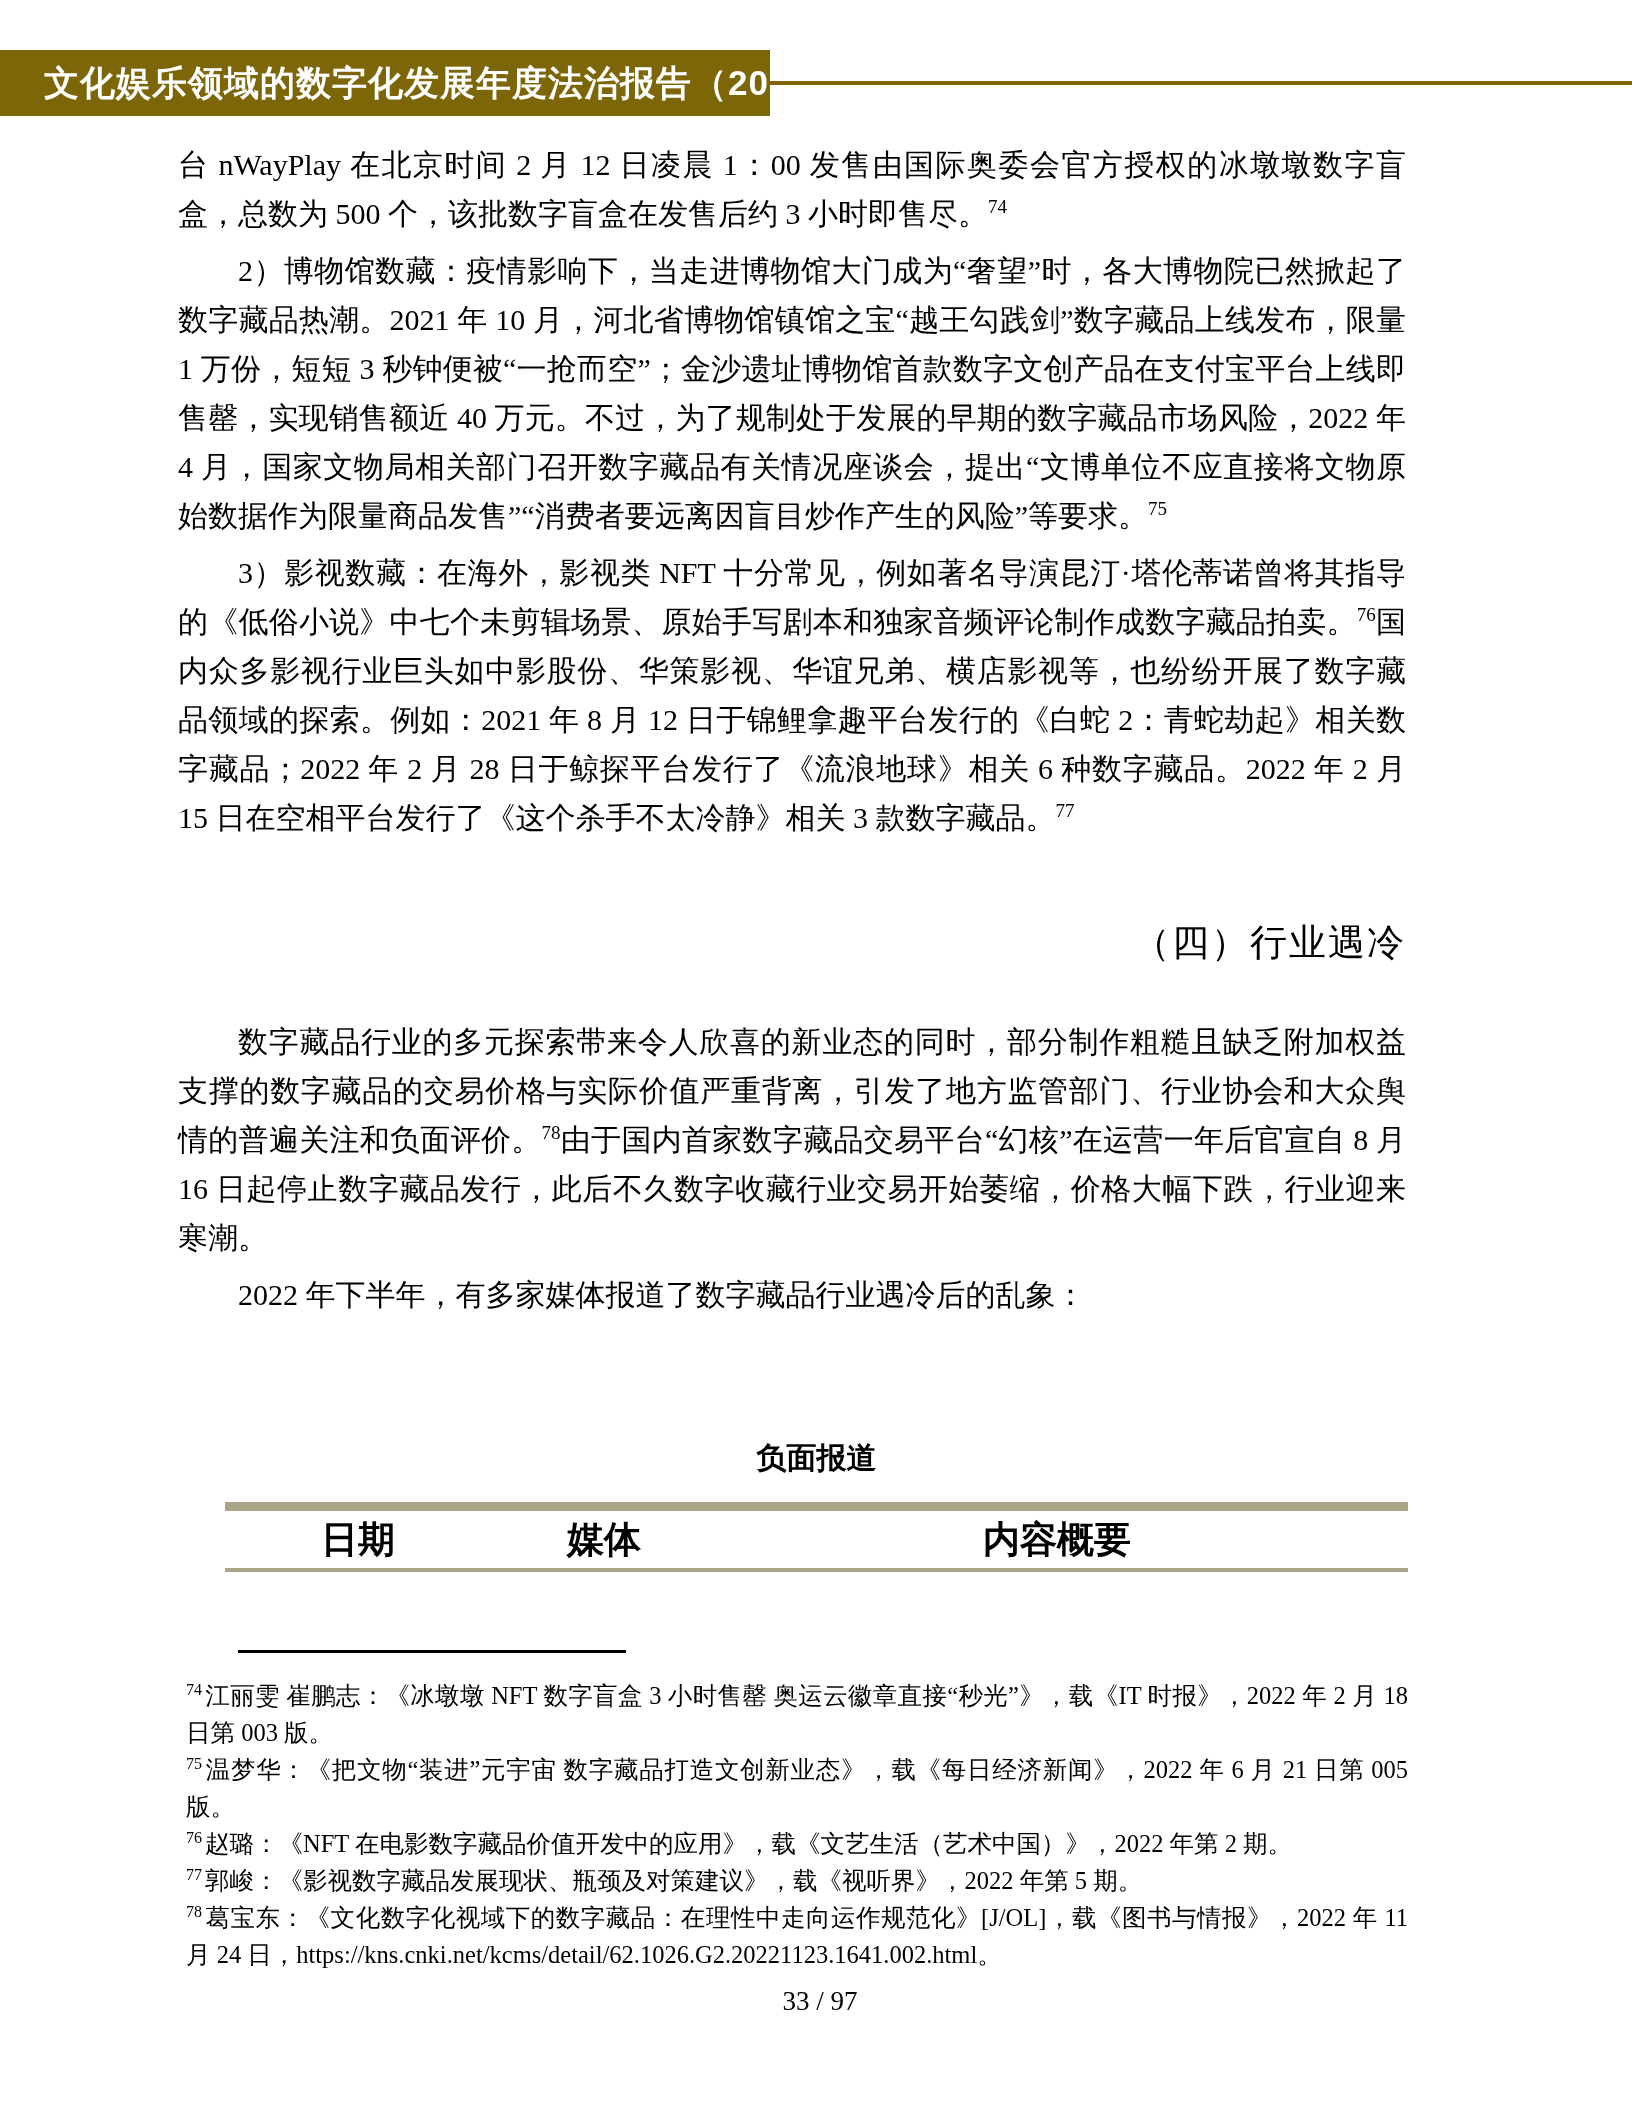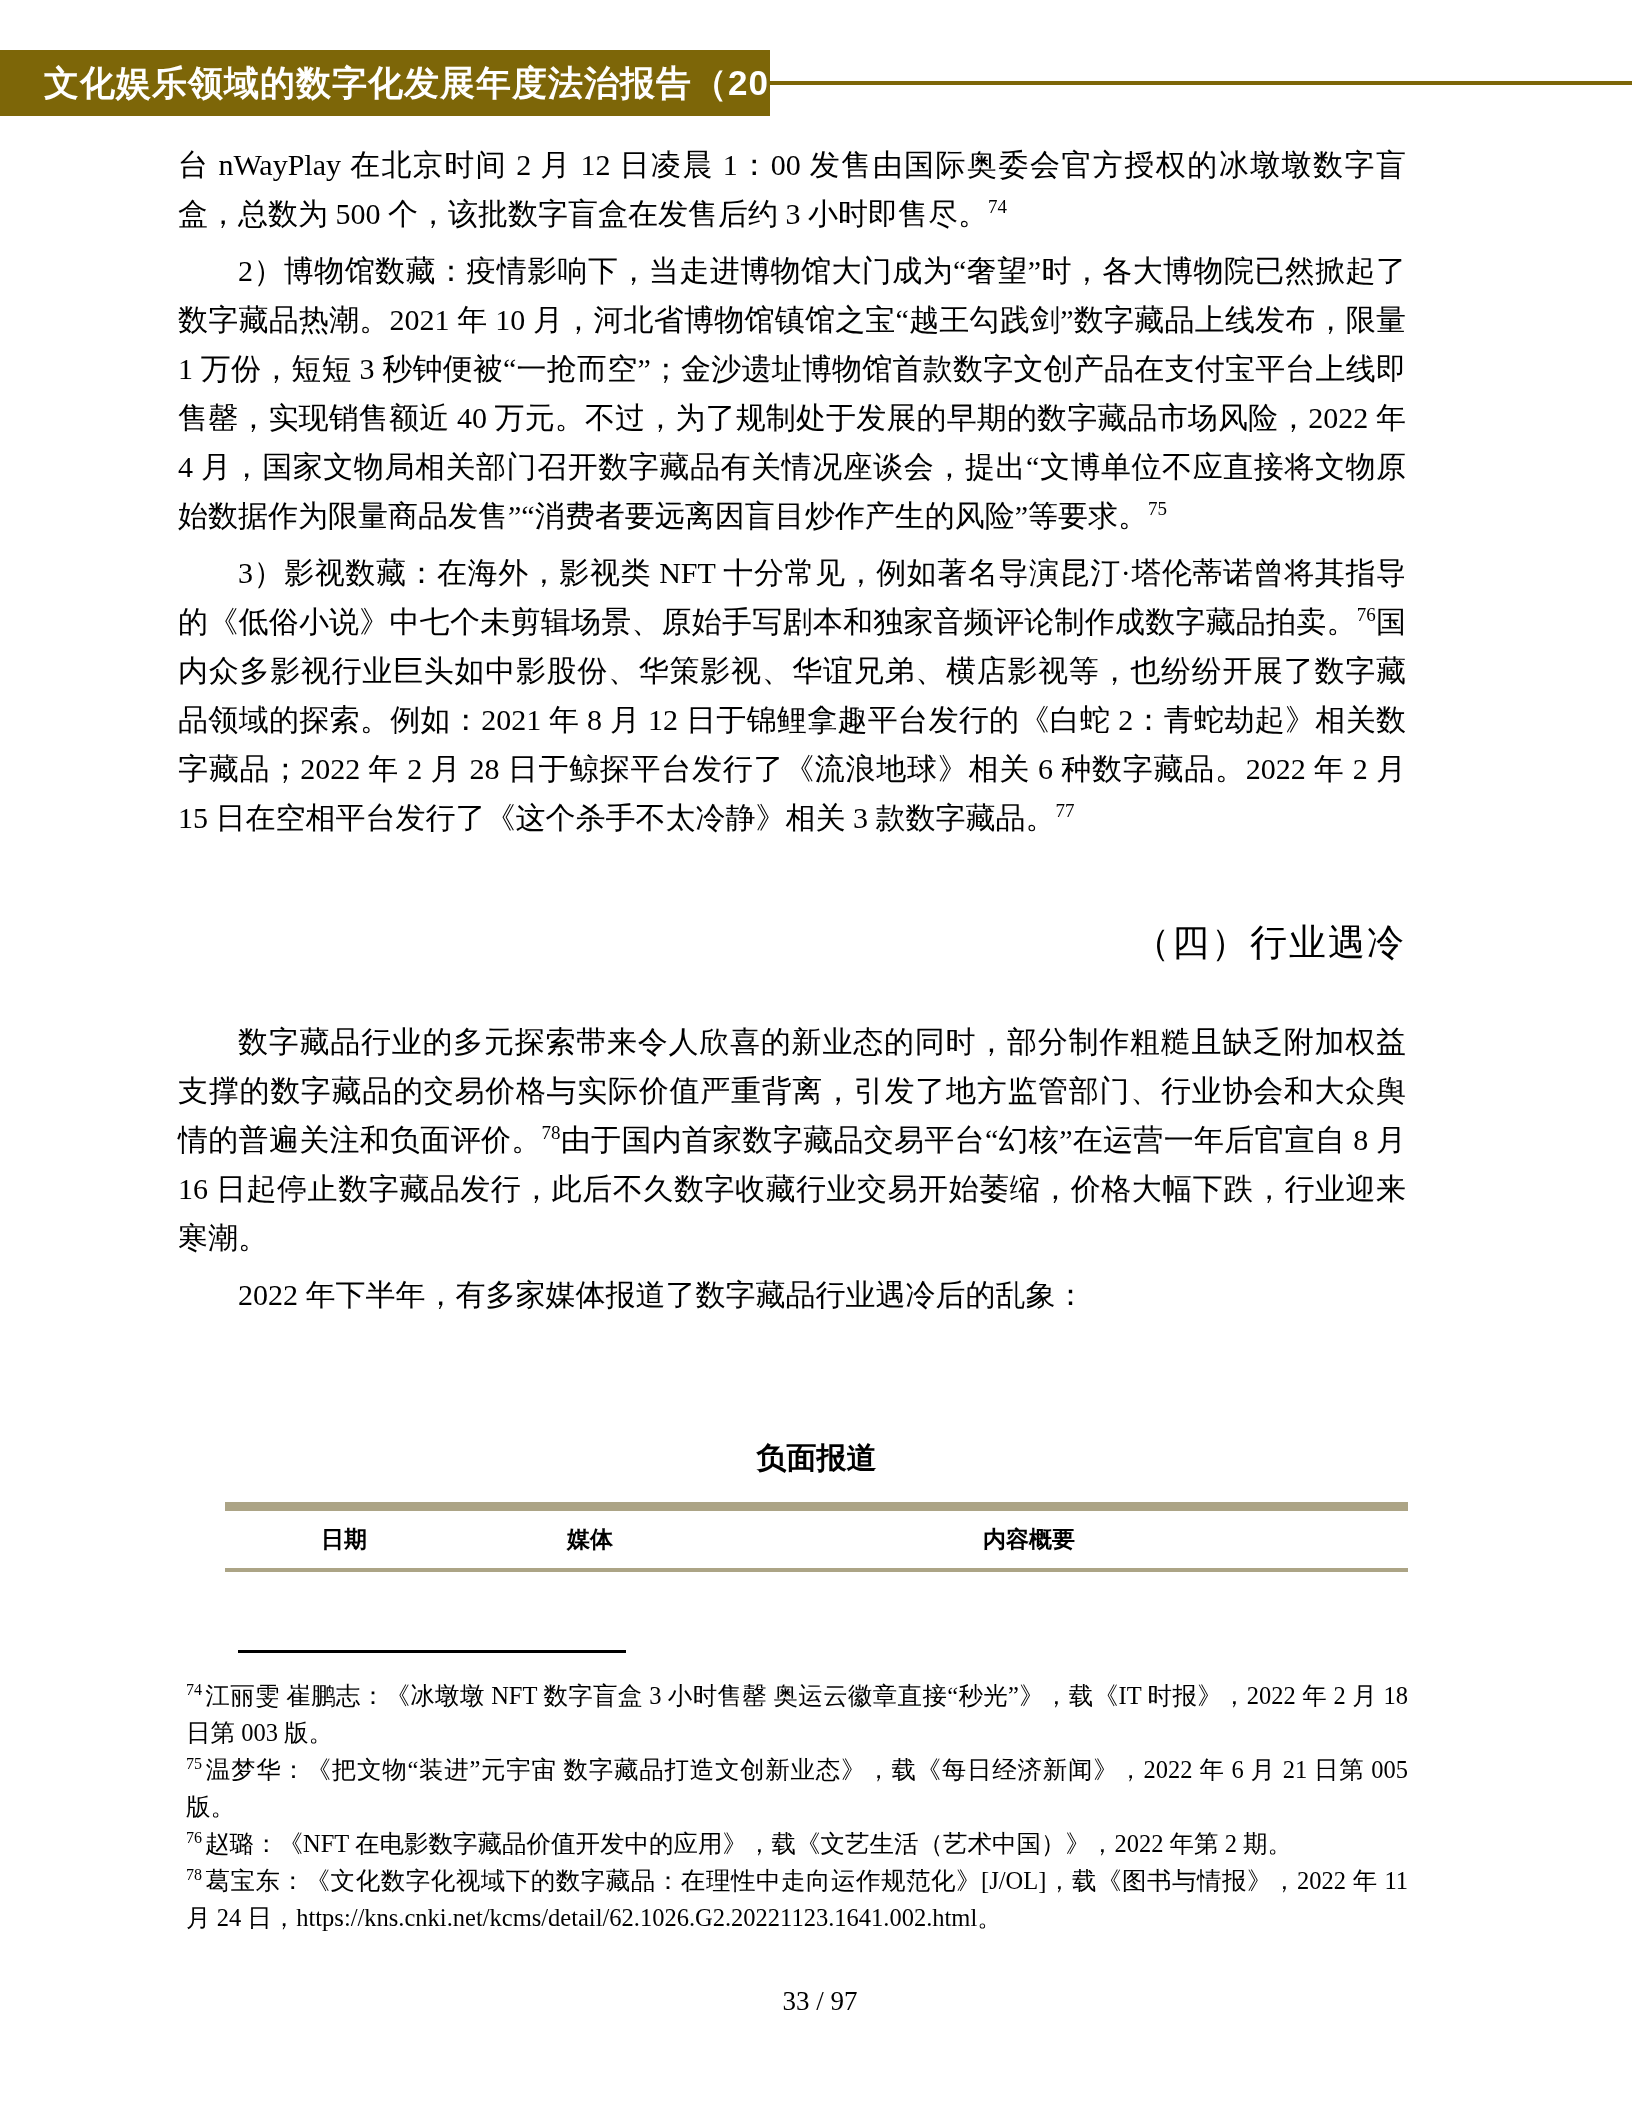--- a/index.html
+++ b/index.html
@@ -80,21 +80,21 @@
     margin-top: 40px;
   }
   .table-top-bar {
     width: 100%; height: 9px;
     background: #ACA486;
   }
   .table-header-row {
     position: relative;
     height: 57px;
     font-weight: bold;
-    font-size: 23px;
+    font-size: 37px;
     line-height: 57px;
   }
   .table-header-row .col { position: absolute; top: 0; white-space: nowrap; }
   .col-date    { left: 96px; }
   .col-media   { left: 342px; }
   .col-summary { left: 758px; }
   .table-header-rule {
     width: 100%; height: 4px;
     background: #ACA486;
   }
@@ -173,19 +173,20 @@
 
   <div class="footnotes-block">
     <div class="footnote-separator"></div>
 
     <div class="footnote"><sup class="fnum">74</sup><span>江丽雯 崔鹏志：《冰墩墩 NFT 数字盲盒 3 小时售罄 奥运云徽章直接“秒光”》，载《IT 时报》，2022 年 2 月 18 日第 003 版。</span></div>
 
     <div class="footnote"><sup class="fnum">75</sup><span>温梦华：《把文物“装进”元宇宙 数字藏品打造文创新业态》，载《每日经济新闻》，2022 年 6 月 21 日第 005 版。</span></div>
 
     <div class="footnote"><sup class="fnum">76</sup><span>赵璐：《NFT 在电影数字藏品价值开发中的应用》，载《文艺生活（艺术中国）》，2022 年第 2 期。</span></div>
 
+    <div class="footnote"><sup class="fnum">77</sup><span>郭峻：《影视数字藏品发展现状、瓶颈及对策建议》，载《视听界》，2022 年第 5 期。</span></div>
 
     <div class="footnote"><sup class="fnum">78</sup><span>葛宝东：《文化数字化视域下的数字藏品：在理性中走向运作规范化》[J/OL]，载《图书与情报》，2022 年 11 月 24 日，https://kns.cnki.net/kcms/detail/62.1026.G2.20221123.1641.002.html。</span></div>
   </div>
 
   <div class="page-footer">33 / 97</div>
 
 </div>
 
 </body></html>

